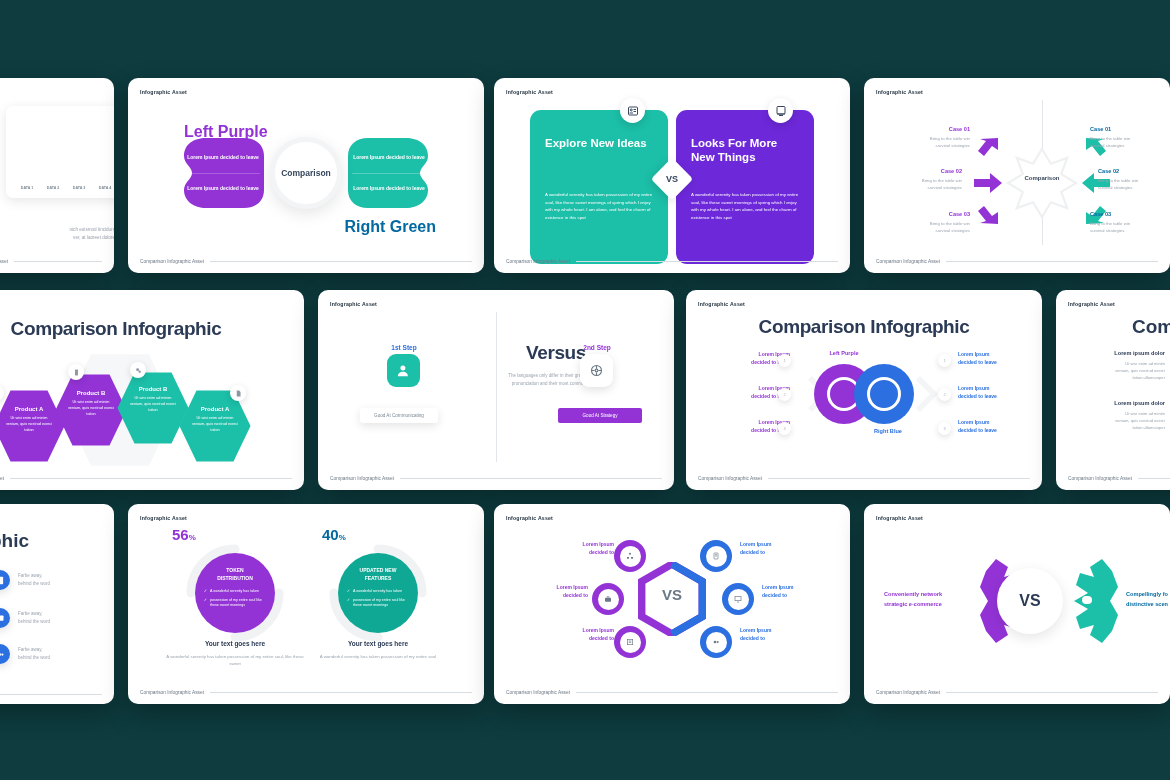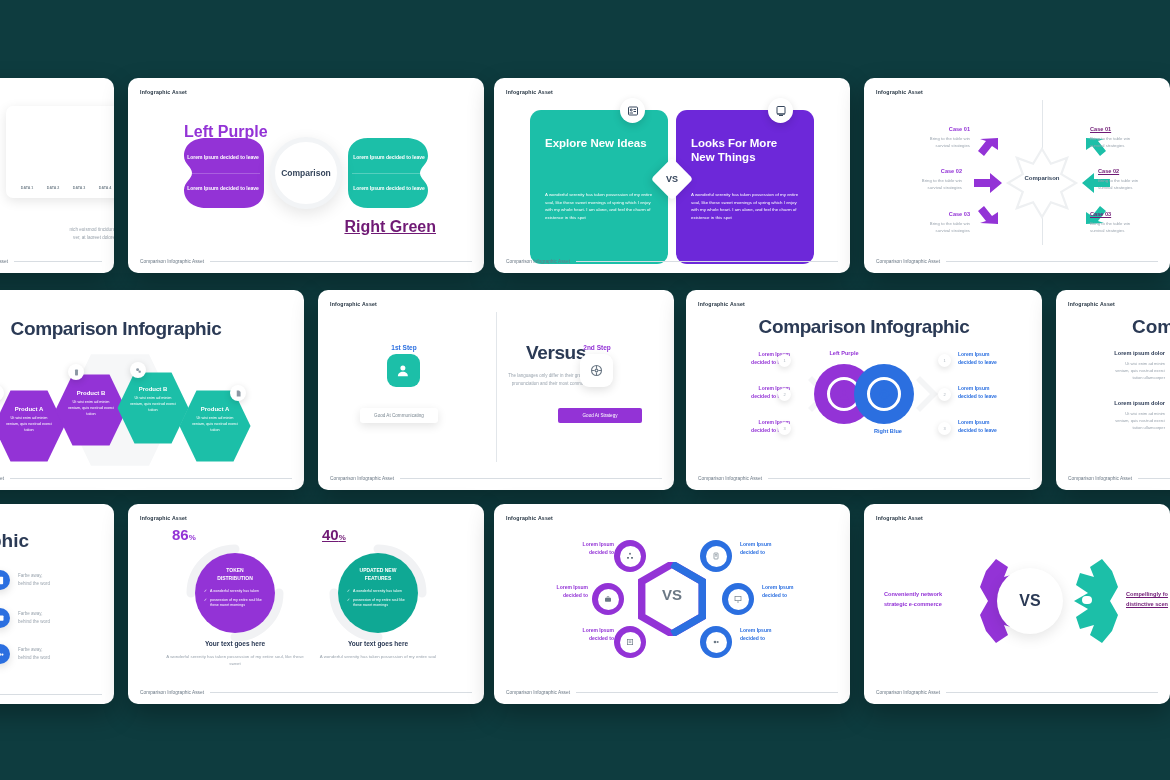--- a/index.html
+++ b/index.html
@@ -34,21 +34,21 @@
   .title-big {
     position: absolute; left: 0; right: 0; text-align: center;
     font-size: 19px; font-weight: bold; color: #2b3a55; letter-spacing: -.4px;
   }
   .purple { background: #9333d6; }
   .teal   { background: #1cbfa8; }
   .blue   { background: #2b6fe0; }
   .amber  { background: #6d28d9; }
 
   .lbl-purple { color: #9333d6; font-weight: bold; }
-  .lbl-teal   { color: #701a75; font-weight: bold; text-decoration: underline; }
+  .lbl-teal   { color: #0369a1; font-weight: bold; }
   .lbl-blue   { color: #2b6fe0; font-weight: bold; }
 
   svg { display: block; }
 
   
   #s1 { left: -68px; top: 78px; width: 182px; height: 195px; }
   .chartcard {
     position: absolute; left: 74px; top: 28px; width: 120px; height: 92px;
     background: #fff; border-radius: 7px; box-shadow: 0 3px 12px rgba(0,0,0,.10);
   }
@@ -581,21 +581,21 @@
 
     <div class="slide-foot">
       <span class="fline"></span>
     </div>
   </div>
 
   <div class="slide" id="s10">
     <div class="slide-head">Infographic Asset</div>
 
     <div class="pct lbl-purple" style="left:44px;top:22px">
-      <span>86</span><small>%</small>
+      <span>56</span><small>%</small>
     </div>
     <svg class="arcwrap" style="left:55px;top:37px" viewBox="0 0 104 104">
       <path d="M8 52 A44 44 0 0 1 52 8" fill="none" stroke="#f1f2f4" stroke-width="9" stroke-linecap="round"></path>
       <path d="M96 52 A44 44 0 0 1 52 96" fill="none" stroke="#f1f2f4" stroke-width="9" stroke-linecap="round"></path>
     </svg>
     <div class="donut" style="left:67px;top:49px;background:#9333D6">
       <div class="dh" style="white-space:pre-line">TOKEN
 DISTRIBUTION</div>
       <ul>
         <li>A wonderful serenity has taken</li>

